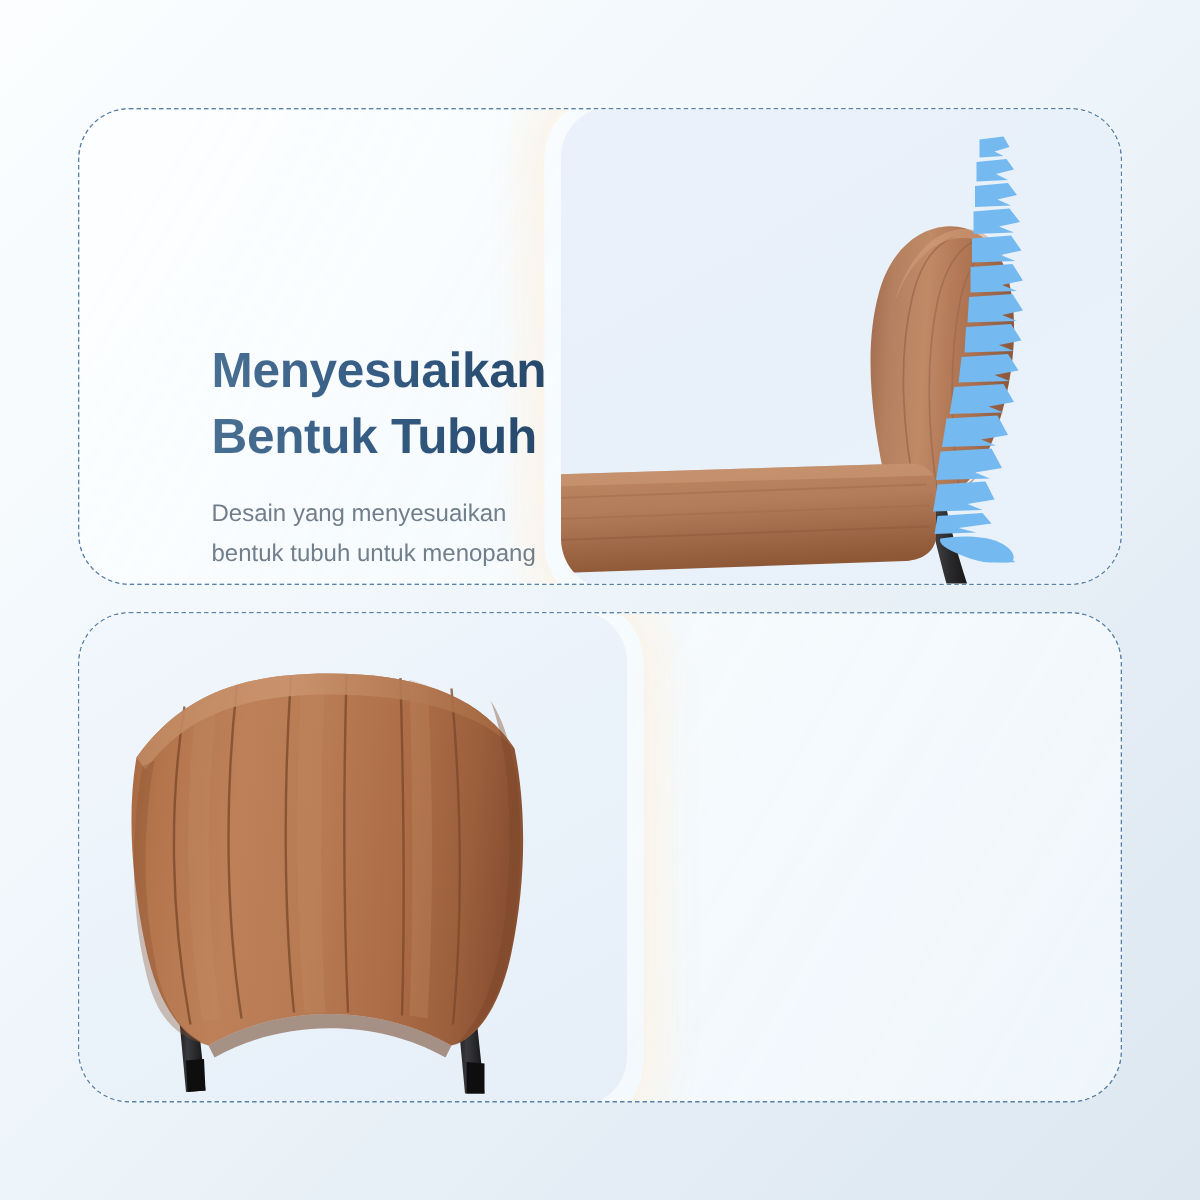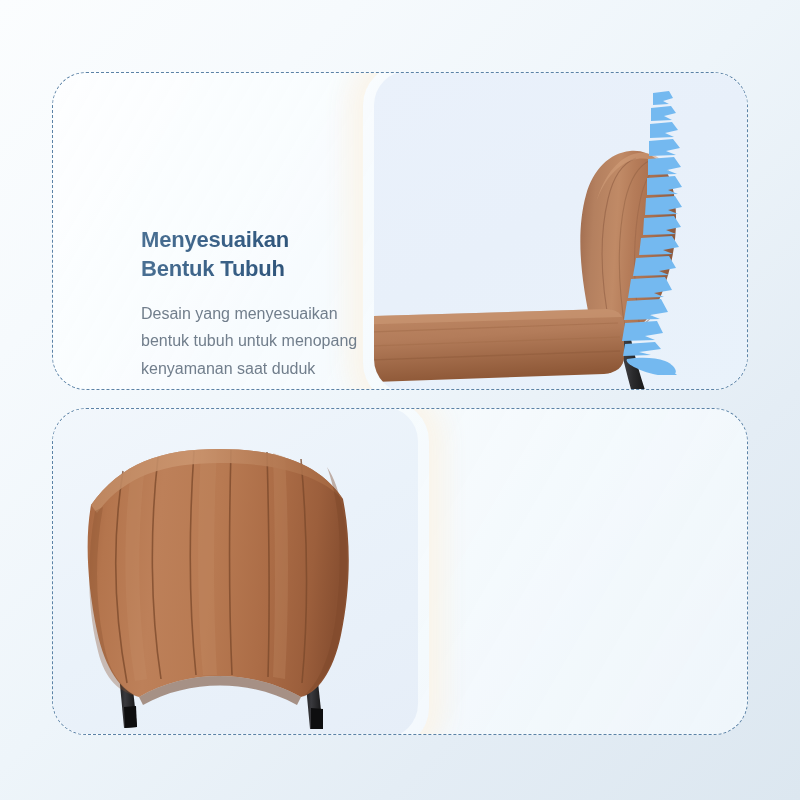--- a/index.html
+++ b/index.html
@@ -93,21 +93,21 @@
     left: -8px; top: -8px; width: 384px; height: 347px;
     box-shadow: 0 0 26px 14px rgba(250,243,232,0.95);
   }
 
   
   .text-block { position: absolute; }
 
   #text-top  { left: 88px; top: 152px; width: 270px; }
 
   .headline {
-    font-size: 22px;
+    font-size: 33px;
     font-weight: bold;
     line-height: 1.33;
     letter-spacing: -0.2px;
     background: linear-gradient(95deg, #4a7093 0%, #365d84 38%, #1e3f60 100%);
     -webkit-background-clip: text;
     background-clip: text;
     color: transparent;
     -webkit-text-fill-color: transparent;
     white-space: pre-line;
     margin-bottom: 16px;

